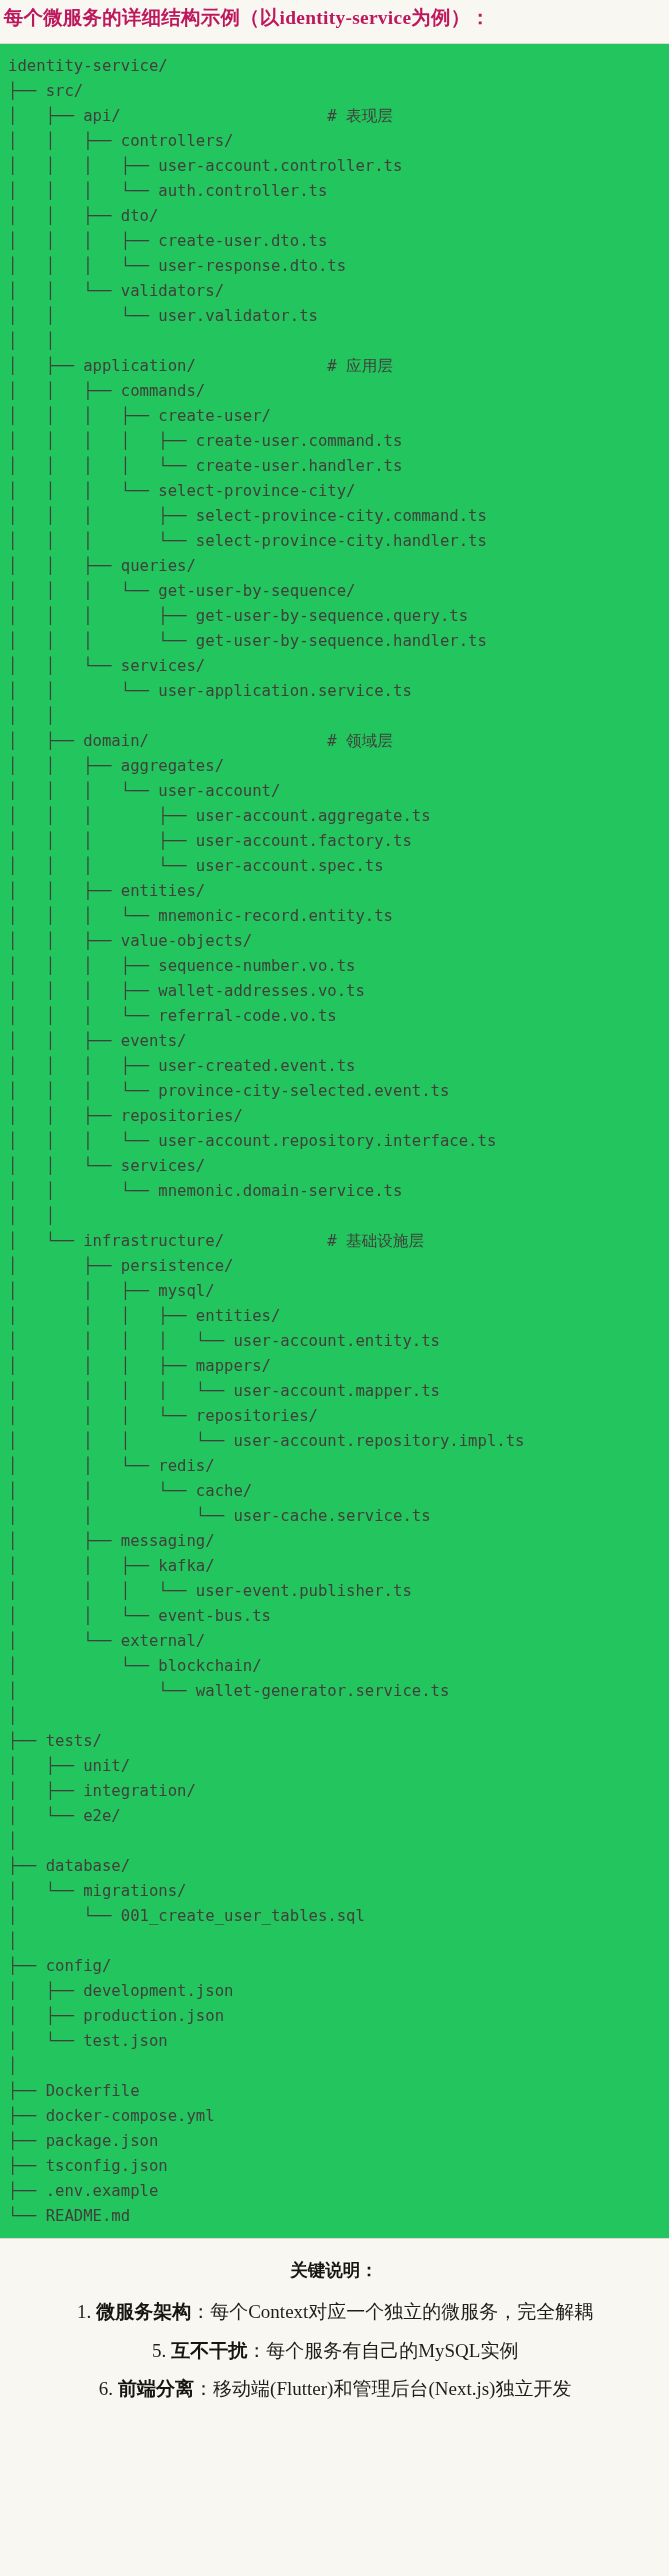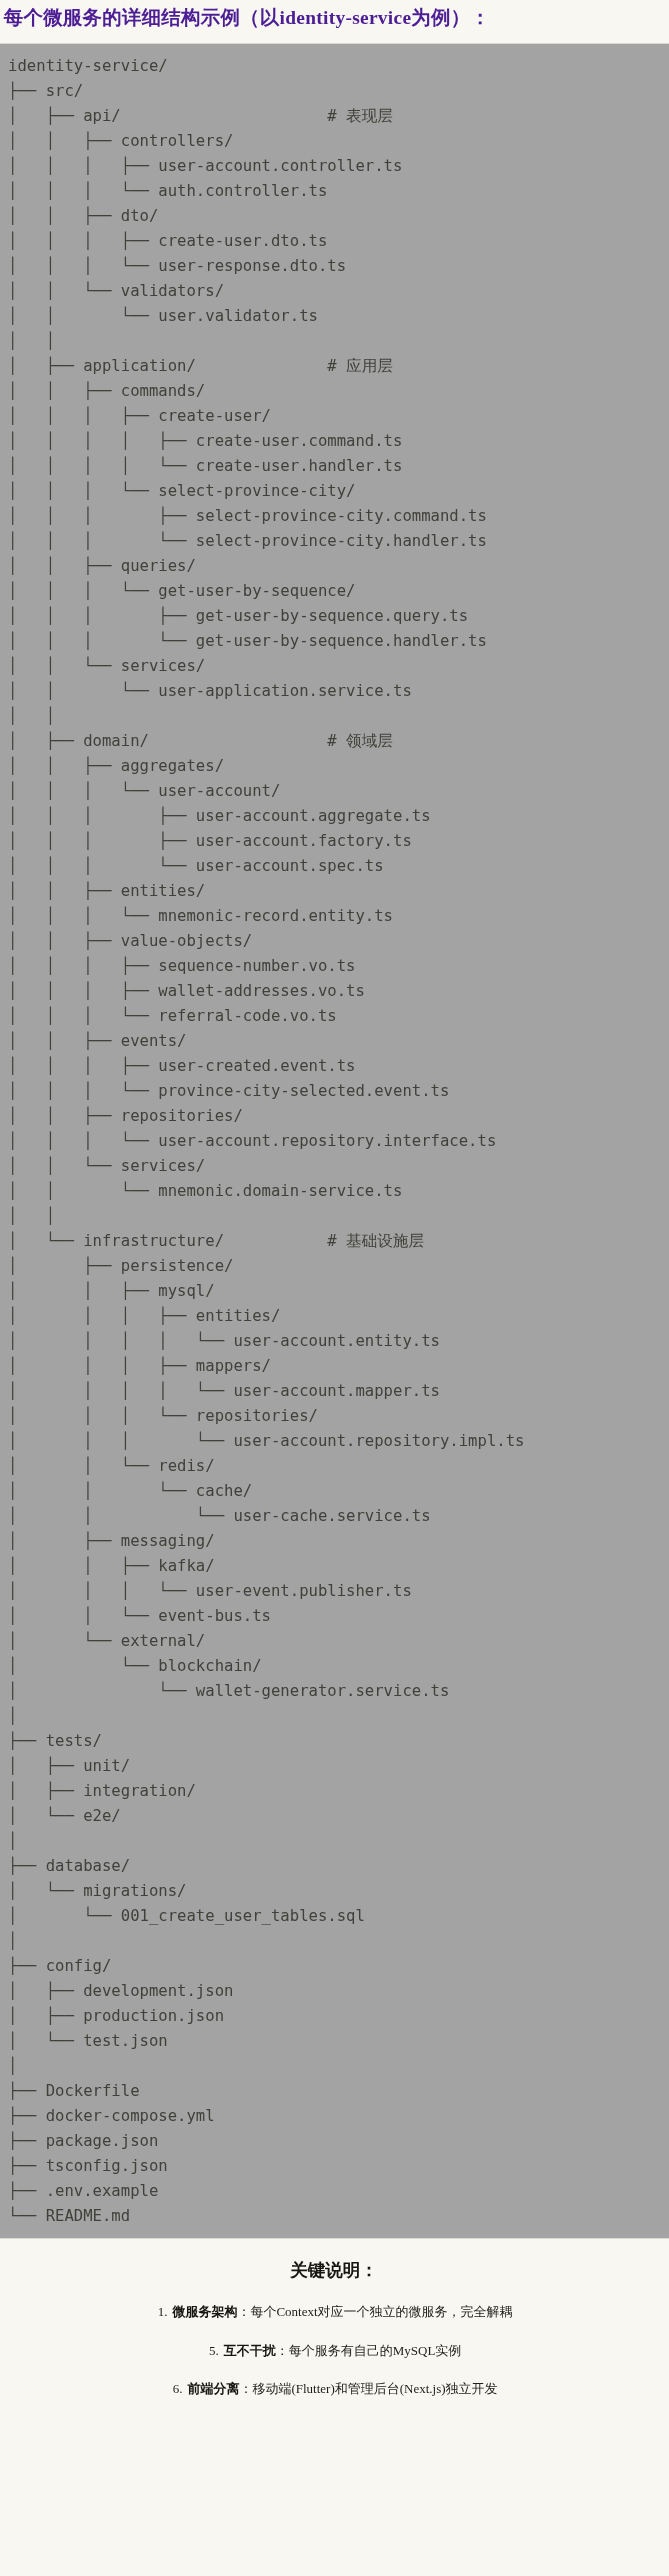--- a/index.html
+++ b/index.html
@@ -11,29 +11,29 @@
     width: 669px;
     min-height: 2576px;
     font-family: "Liberation Serif", "DejaVu Serif", serif;
     color: #1F1E1A;
     box-sizing: border-box;
     padding-bottom: 6.3px;
   }
   .page-title {
     font-size: 19.4px;
     font-weight: bold;
-    color: #4c1d95;
+    color: #be185d;
     margin: 0;
     padding: 5.6px 5px 13px 3.8px;
     letter-spacing: 0.3px;
     line-height: 1.25;
   }
   .tree-block {
     margin: 0;
-    background: #a3a3a3;
+    background: #22c55e;
     border-top: 0.6px solid #DCD9CF;
     border-bottom: 0.6px solid #DCD9CF;
     padding: 10.6px 6.3px 8.1px 8.1px;
     font-family: "DejaVu Sans Mono", monospace;
     font-size: 15.6px;
     line-height: 25px;
     color: #41403B;
     white-space: pre;
     overflow: hidden;
   }
@@ -42,21 +42,21 @@
     text-align: center;
   }
   .notes-heading {
     font-size: 17.5px;
     font-weight: bold;
     color: #161511;
     margin: 19px 0 16.3px 0;
     line-height: 25px;
   }
   .note-item {
-    font-size: 13px;
+    font-size: 19px;
     line-height: 25px;
     margin: 0 0 13.8px 2.5px;
     color: #1F1E1A;
   }
   .note-num {
     margin-right: 5px;
   }
   .note-label {
     font-weight: bold;
     color: #161511;

